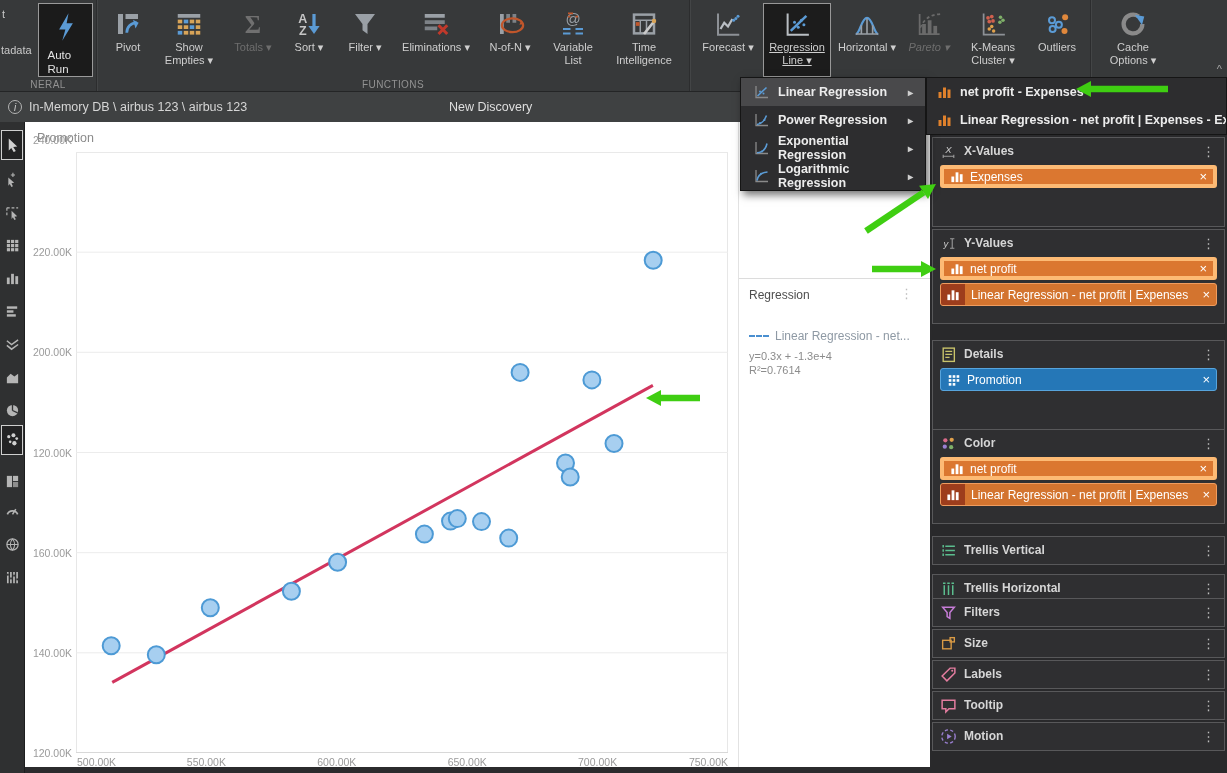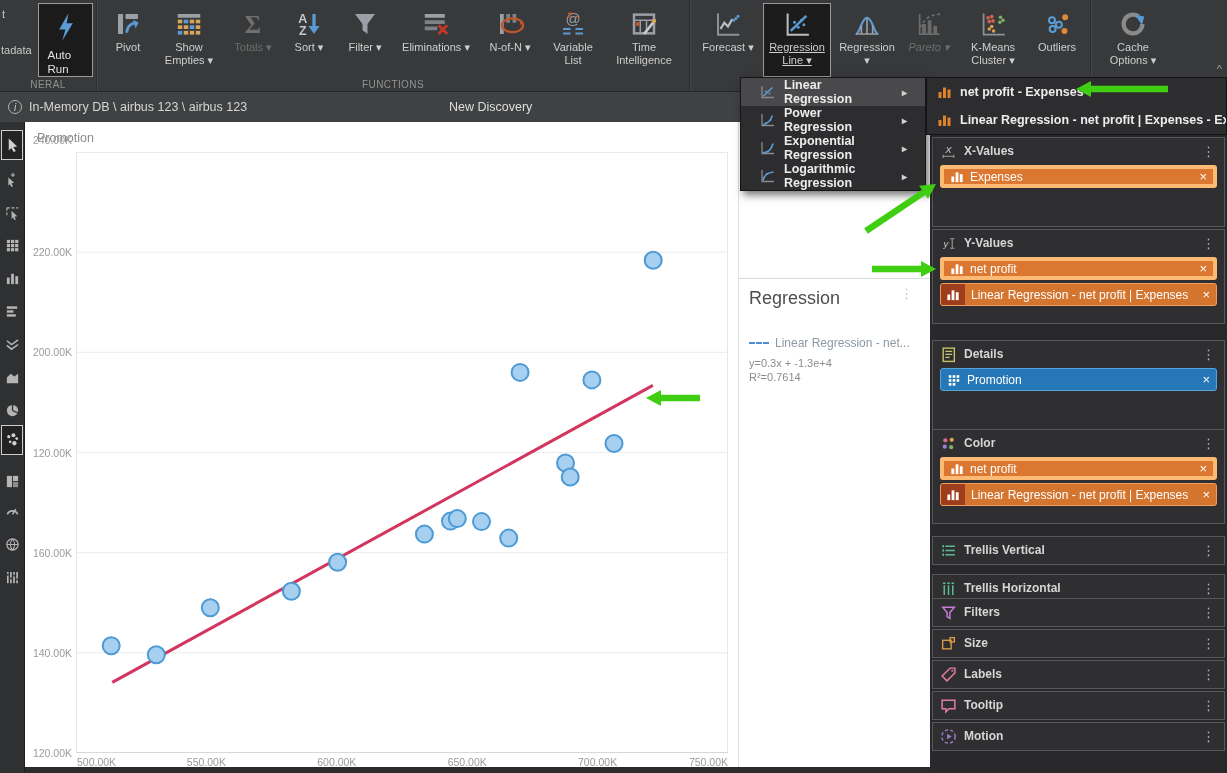--- a/index.html
+++ b/index.html
@@ -41,21 +41,21 @@
   
   .chart-panel{position:absolute;left:25px;top:122px;width:713px;height:645px;background:#ffffff}
   .chart-title{position:absolute;left:12px;top:9px;font-size:12.5px;color:#8b8b8b}
   .ylab{position:absolute;left:2px;width:45px;text-align:right;font-size:10.5px;color:#9a9a9a}
   .xlab{position:absolute;font-size:10.5px;color:#9a9a9a}
   #plot-svg{position:absolute;left:51px;top:30px}
 
   
   .mid-panel{position:absolute;left:738px;top:122px;width:192px;height:645px;background:#ffffff;border-left:1px solid #e2e2e2}
   .reg-box{position:absolute;left:0;right:0;top:156px;border-top:1px solid #dcdcdc;padding:9px 10px}
-  .reg-title{font-size:18px;color:#4e4e4e}
+  .reg-title{font-size:12px;color:#4e4e4e}
   .reg-kebab{position:absolute;right:15px;top:8px;color:#9b9b9b;font-size:13px}
   .leg-row{margin-top:24px;white-space:nowrap}
   .dash-sample{display:inline-block;width:20px;border-top:2px dashed #4a8fd0;vertical-align:middle;margin-right:6px}
   .leg-label{font-size:12px;color:#8e99a4}
   .formula{font-size:11px;color:#8c8c8c;margin-top:5px;line-height:14px}
 
   
   .right-panel{position:absolute;left:930px;top:122px;width:297px;height:651px;background:#29292b}
   .zone{position:absolute;left:2px;width:293px;background:#2f2f31;border:1px solid #58585a}
   .zone-head{display:flex;align-items:center;height:26px;padding:0 7px;gap:7px}
@@ -66,21 +66,21 @@
   .chip svg{width:14px;height:14px;flex:none}
   .chip.orange{background:#DB7730;border:4px solid #fdba74}
   .chip.orange-formula{background:#D3742F;border:1px solid #EF9C5F;padding-left:0}
   .icon-block{width:24px;align-self:stretch;background:#9D3D1C;display:flex;align-items:center;justify-content:center;flex:none;margin-right:0}
   .chip.blue{background:#2577B7;border:1px solid #57A4DC}
   .chip-x{margin-left:auto;font-size:13px;color:#fff;padding-left:6px}
 
   
   .dropdown{position:absolute;left:740px;top:77px;width:186px;background:#2d2d2f;border:1px solid #151515;
             box-shadow:3px 4px 8px rgba(0,0,0,.55);z-index:20}
-  .mitem{display:flex;align-items:center;height:28px;padding:0 18px;gap:9px;color:#ececec;font-size:12.5px;font-weight:bold}
+  .mitem{display:flex;align-items:center;height:28px;padding:0 12px;gap:9px;color:#ececec;font-size:12.5px;font-weight:bold}
   .mitem.hl{background:#49494b}
   .mitem svg{width:16px;height:16px;flex:none}
   .marrow{margin-left:auto;color:#cfcfcf;font-size:10px}
   .submenu{position:absolute;left:926px;top:77px;width:301px;height:58px;background:#2d2d2f;border:1px solid #151515;z-index:20}
   .smitem{display:flex;align-items:center;height:28px;padding:0 10px;gap:8px;color:#ececec;font-size:12.5px;font-weight:bold;white-space:nowrap;overflow:hidden}
   .smitem svg{width:15px;height:15px;flex:none}
 
   #arrows{position:absolute;left:0;top:0;z-index:30;pointer-events:none}
 </style>
 </head>
@@ -241,21 +241,21 @@
           </span>
           <span>Regression Line ▾</span>
         </div>
         <div class="rbtn" style="width: 64px;">
           <span class="ricon">
             <svg viewBox="0 0 24 24" width="100%" height="100%">
               <path d="M3 20c3.5 0 4.5-13 9-13s5.5 13 9 13" stroke="#5B9BD5" stroke-width="1.8" fill="none"></path>
               <path d="M7.5 20v-7M12 20V7.5M16.5 20v-7M3 20h18" stroke="#9aa0a6" stroke-width="1.3"></path>
             </svg>
           </span>
-          <span>Regression ▾</span>
+          <span>Horizontal ▾</span>
         </div>
         <div class="rbtn disabled" style="width: 52px; font-style: italic;">
           <span class="ricon">
             <svg viewBox="0 0 24 24" width="100%" height="100%">
               <path d="M4.5 4v16h16" stroke="#6a6a6a" stroke-width="1.4" fill="none"></path>
               <rect x="6.5" y="12" width="3" height="8" fill="#6a6a6a"></rect>
               <rect x="11" y="9" width="3" height="11" fill="#6a6a6a"></rect>
               <rect x="15.5" y="13.5" width="3" height="6.5" fill="#6a6a6a"></rect>
               <path d="M5 15C9 6 15 4.5 21 4" stroke="#6a6a6a" stroke-width="1.4" stroke-dasharray="2.5 2" fill="none"></path>
             </svg>

